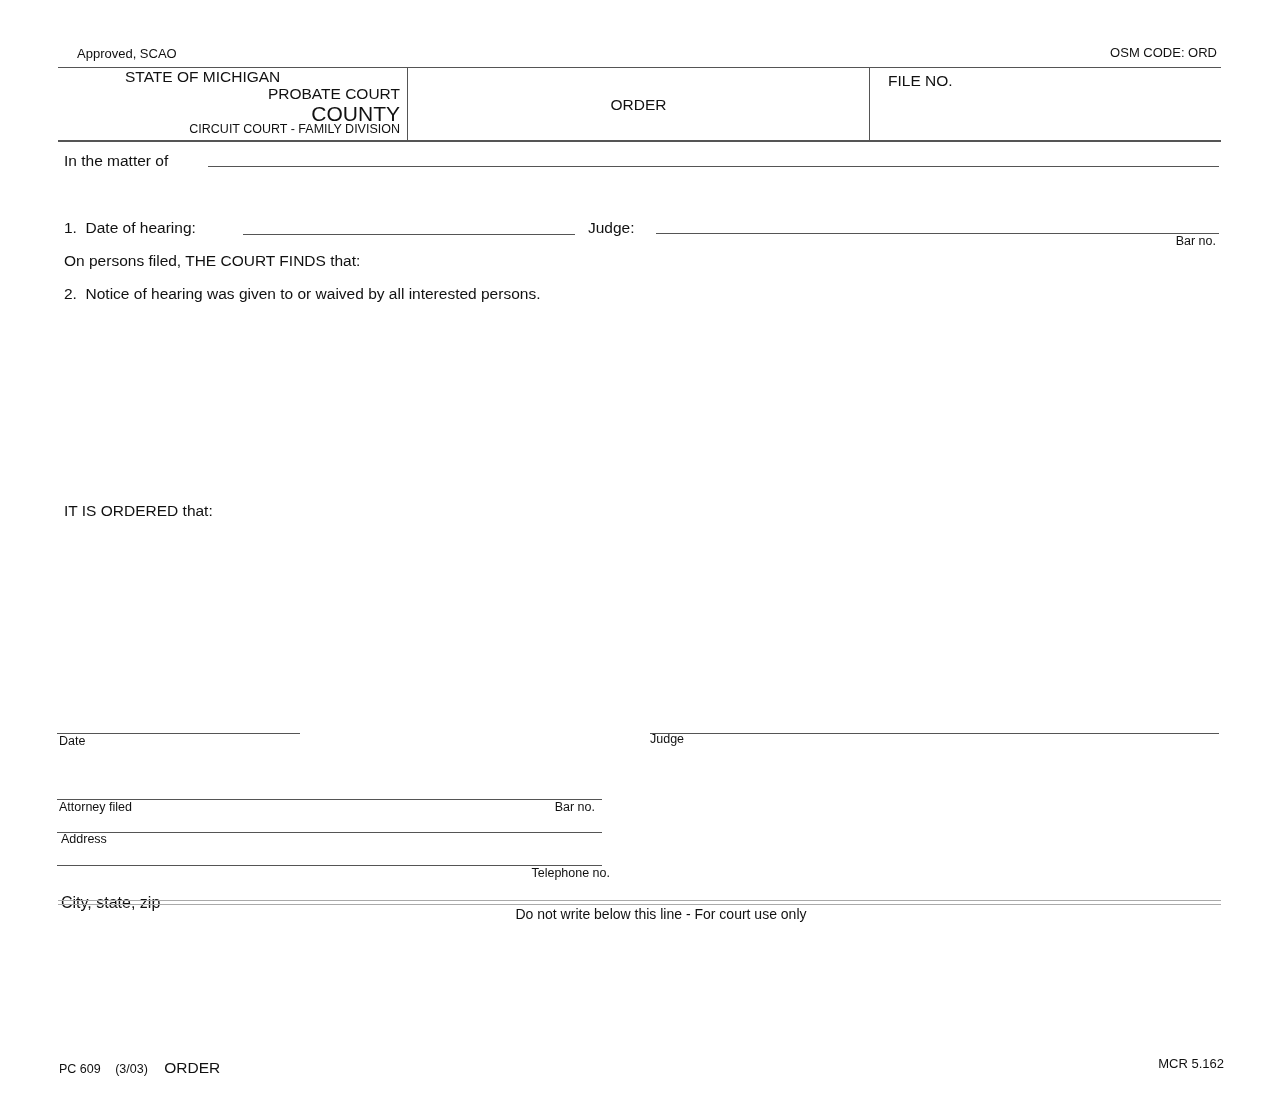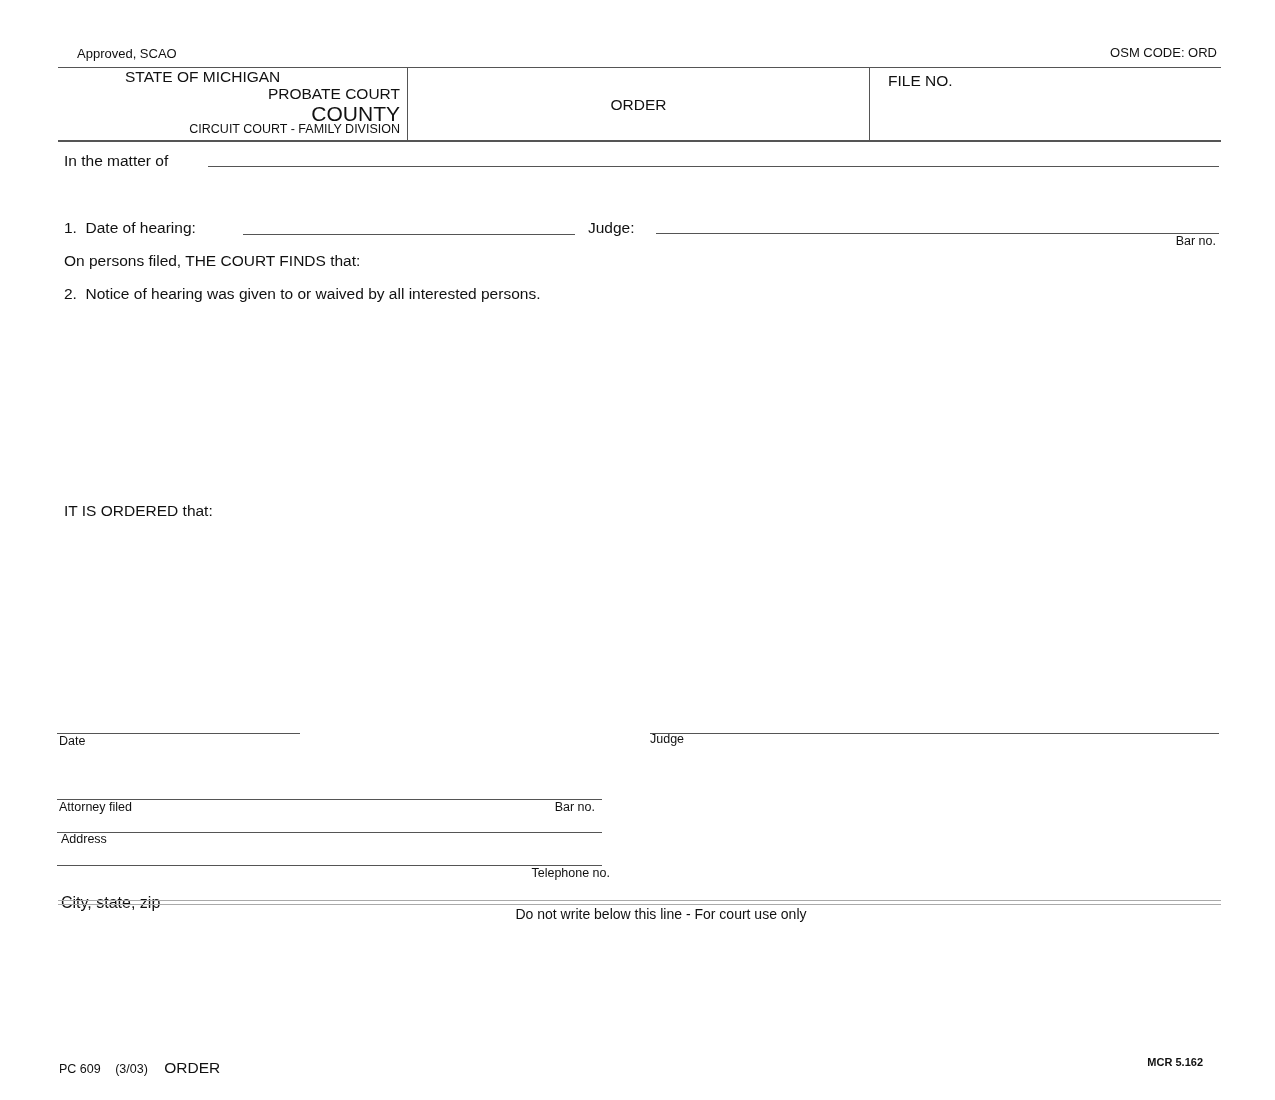--- a/index.html
+++ b/index.html
@@ -83,13 +83,13 @@
 
 <div class="hline" style="left:58px; width:1163px; top:900px; border-top-color:#aaaaaa;" data-interactable="false"></div>
 <div class="hline" style="left:58px; width:1163px; top:904px; border-top-color:#aaaaaa;" data-interactable="false"></div>
 <div class="abs center" style="left:58px; width:1206px; top:906px; font-size:14px;" data-interactable="false">Do not write below this line - For court use only</div>
 
 <div class="abs" style="left:59px; top:1059px; white-space:nowrap;" data-interactable="false">
   <span class="bold" style="font-size:12.5px;" data-interactable="false">PC 609</span>
   <span style="font-size:12.5px; margin-left:10px;" data-interactable="false">(3/03)</span>
   <span class="bold" style="font-size:15.5px; margin-left:12px;" data-interactable="false">ORDER</span>
 </div>
-<div class="abs right" style="right:72px; top:1056px; font-size:11px;font-weight:bold;" data-interactable="false">MCR 5.162</div>
+<div class="abs right" style="right:51px; top:1056px; font-size:13px;" data-interactable="false">MCR 5.162</div>
 
 </body></html>

